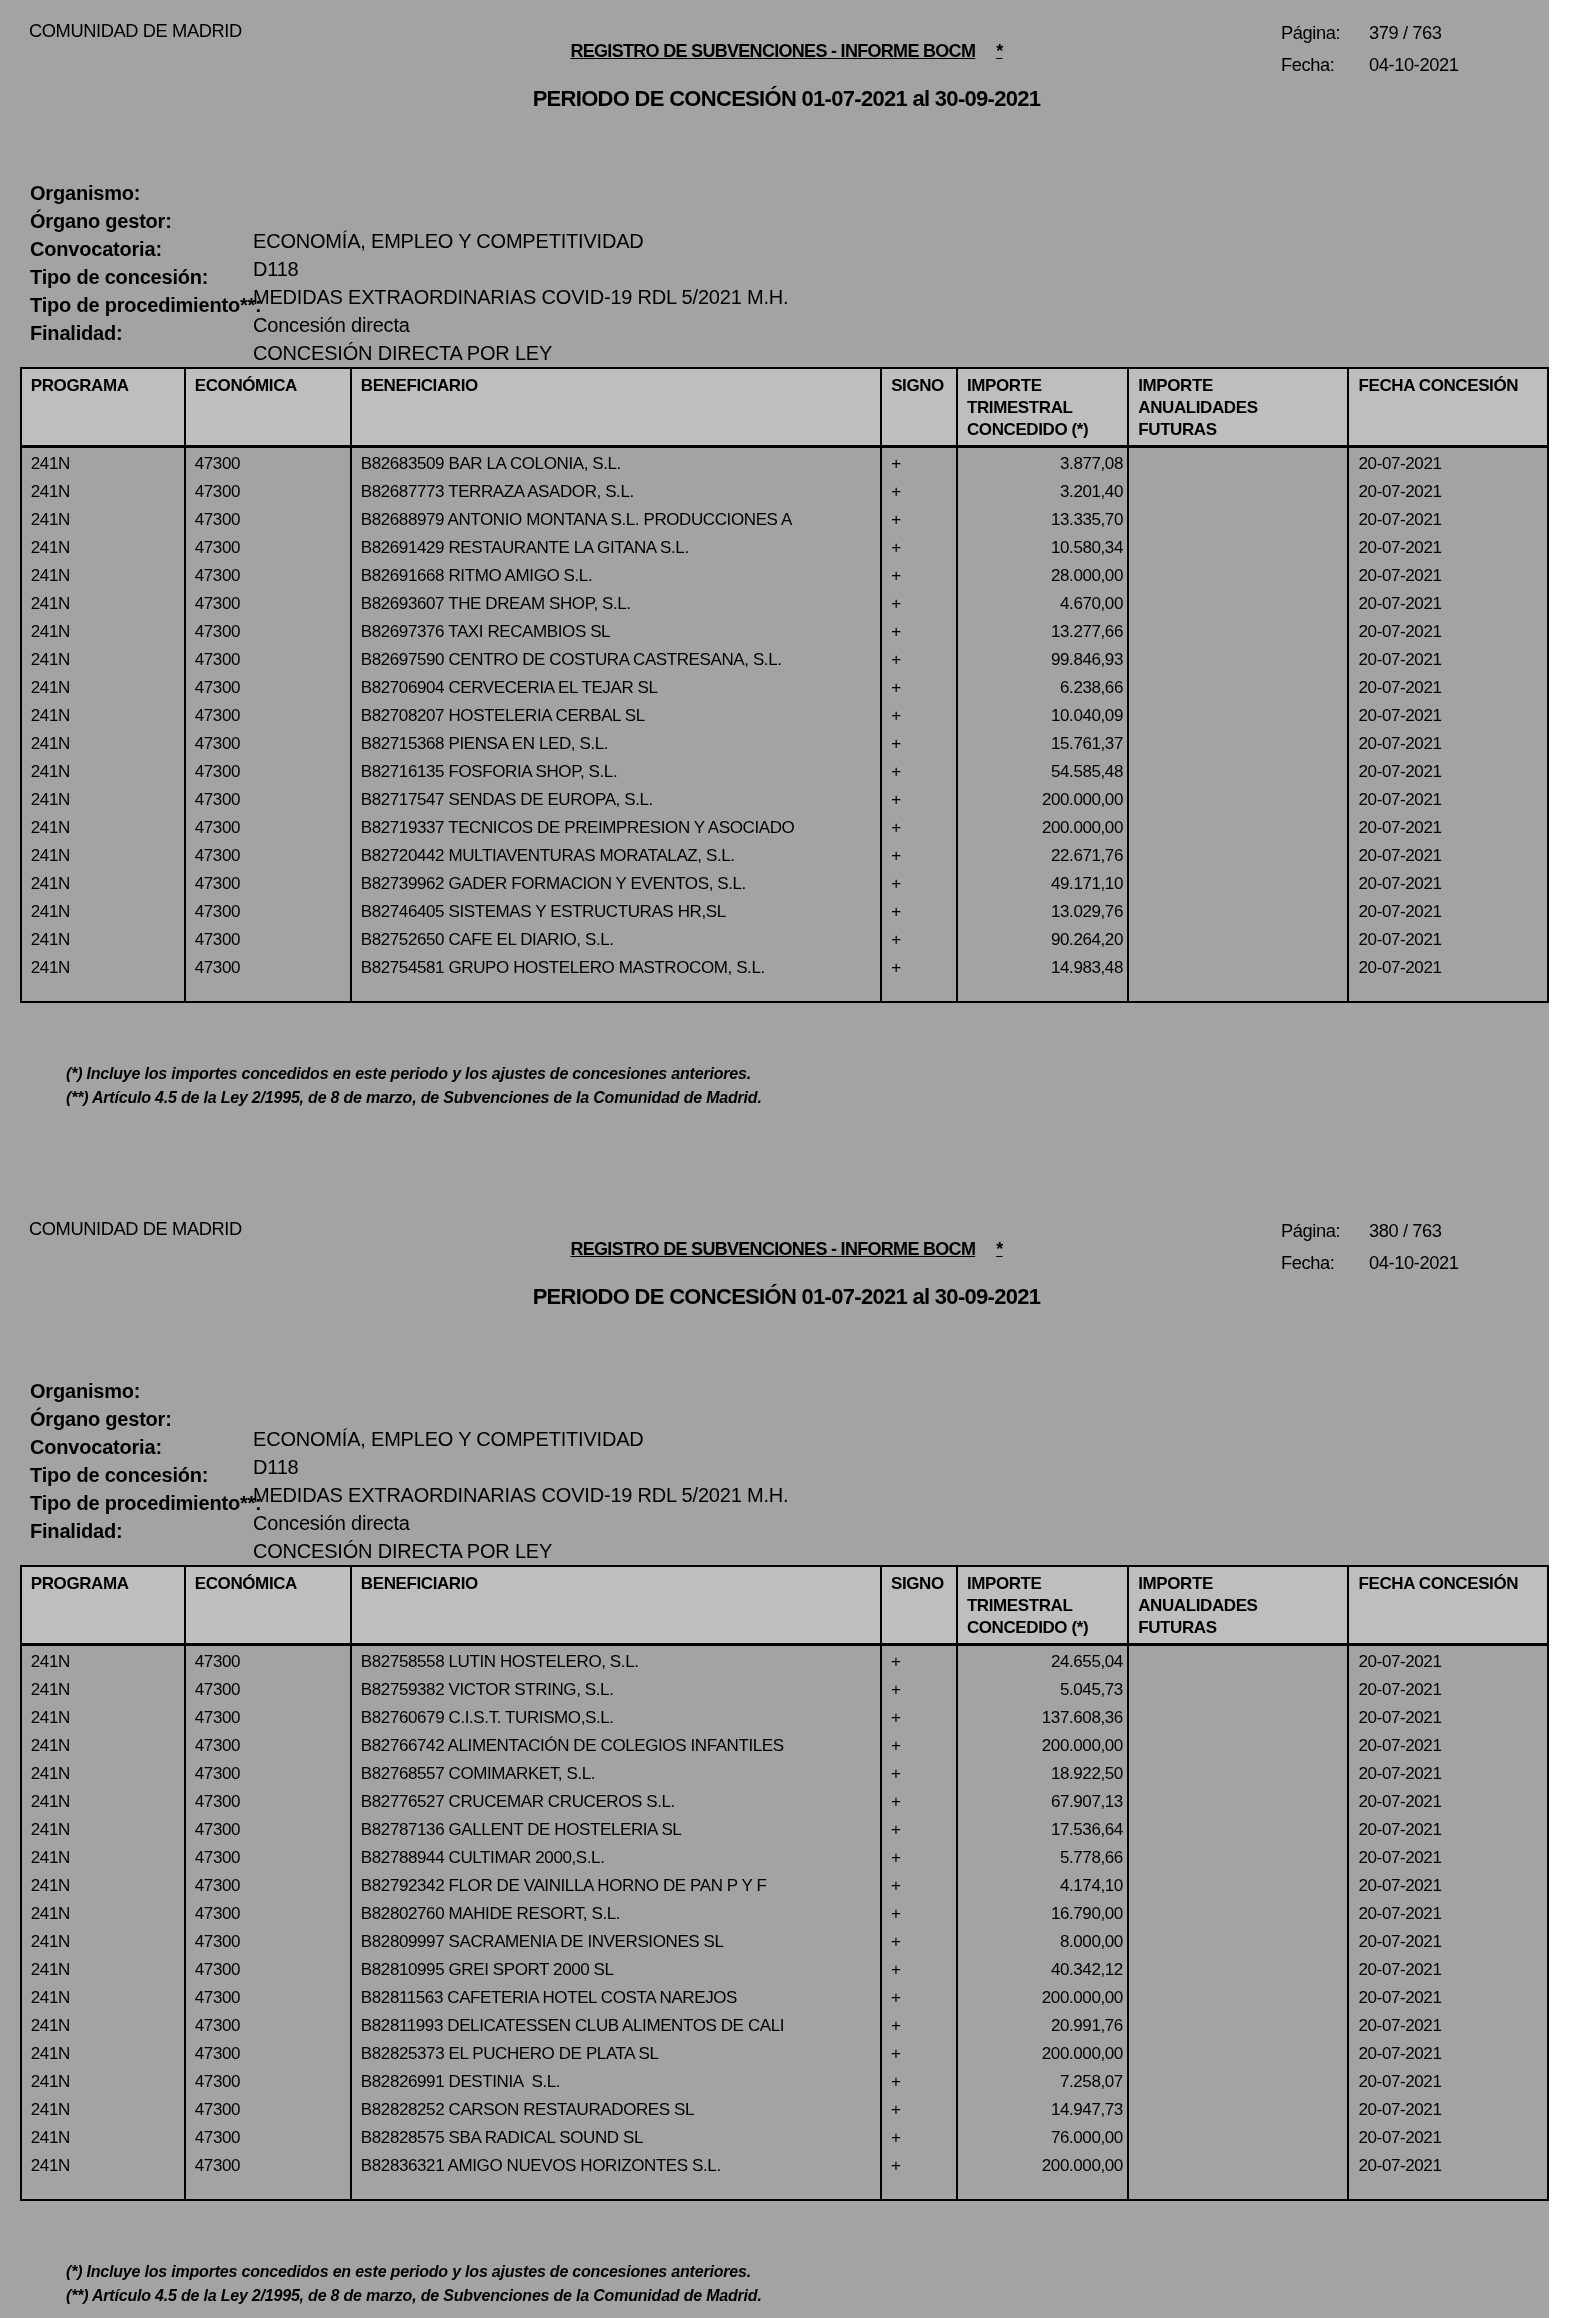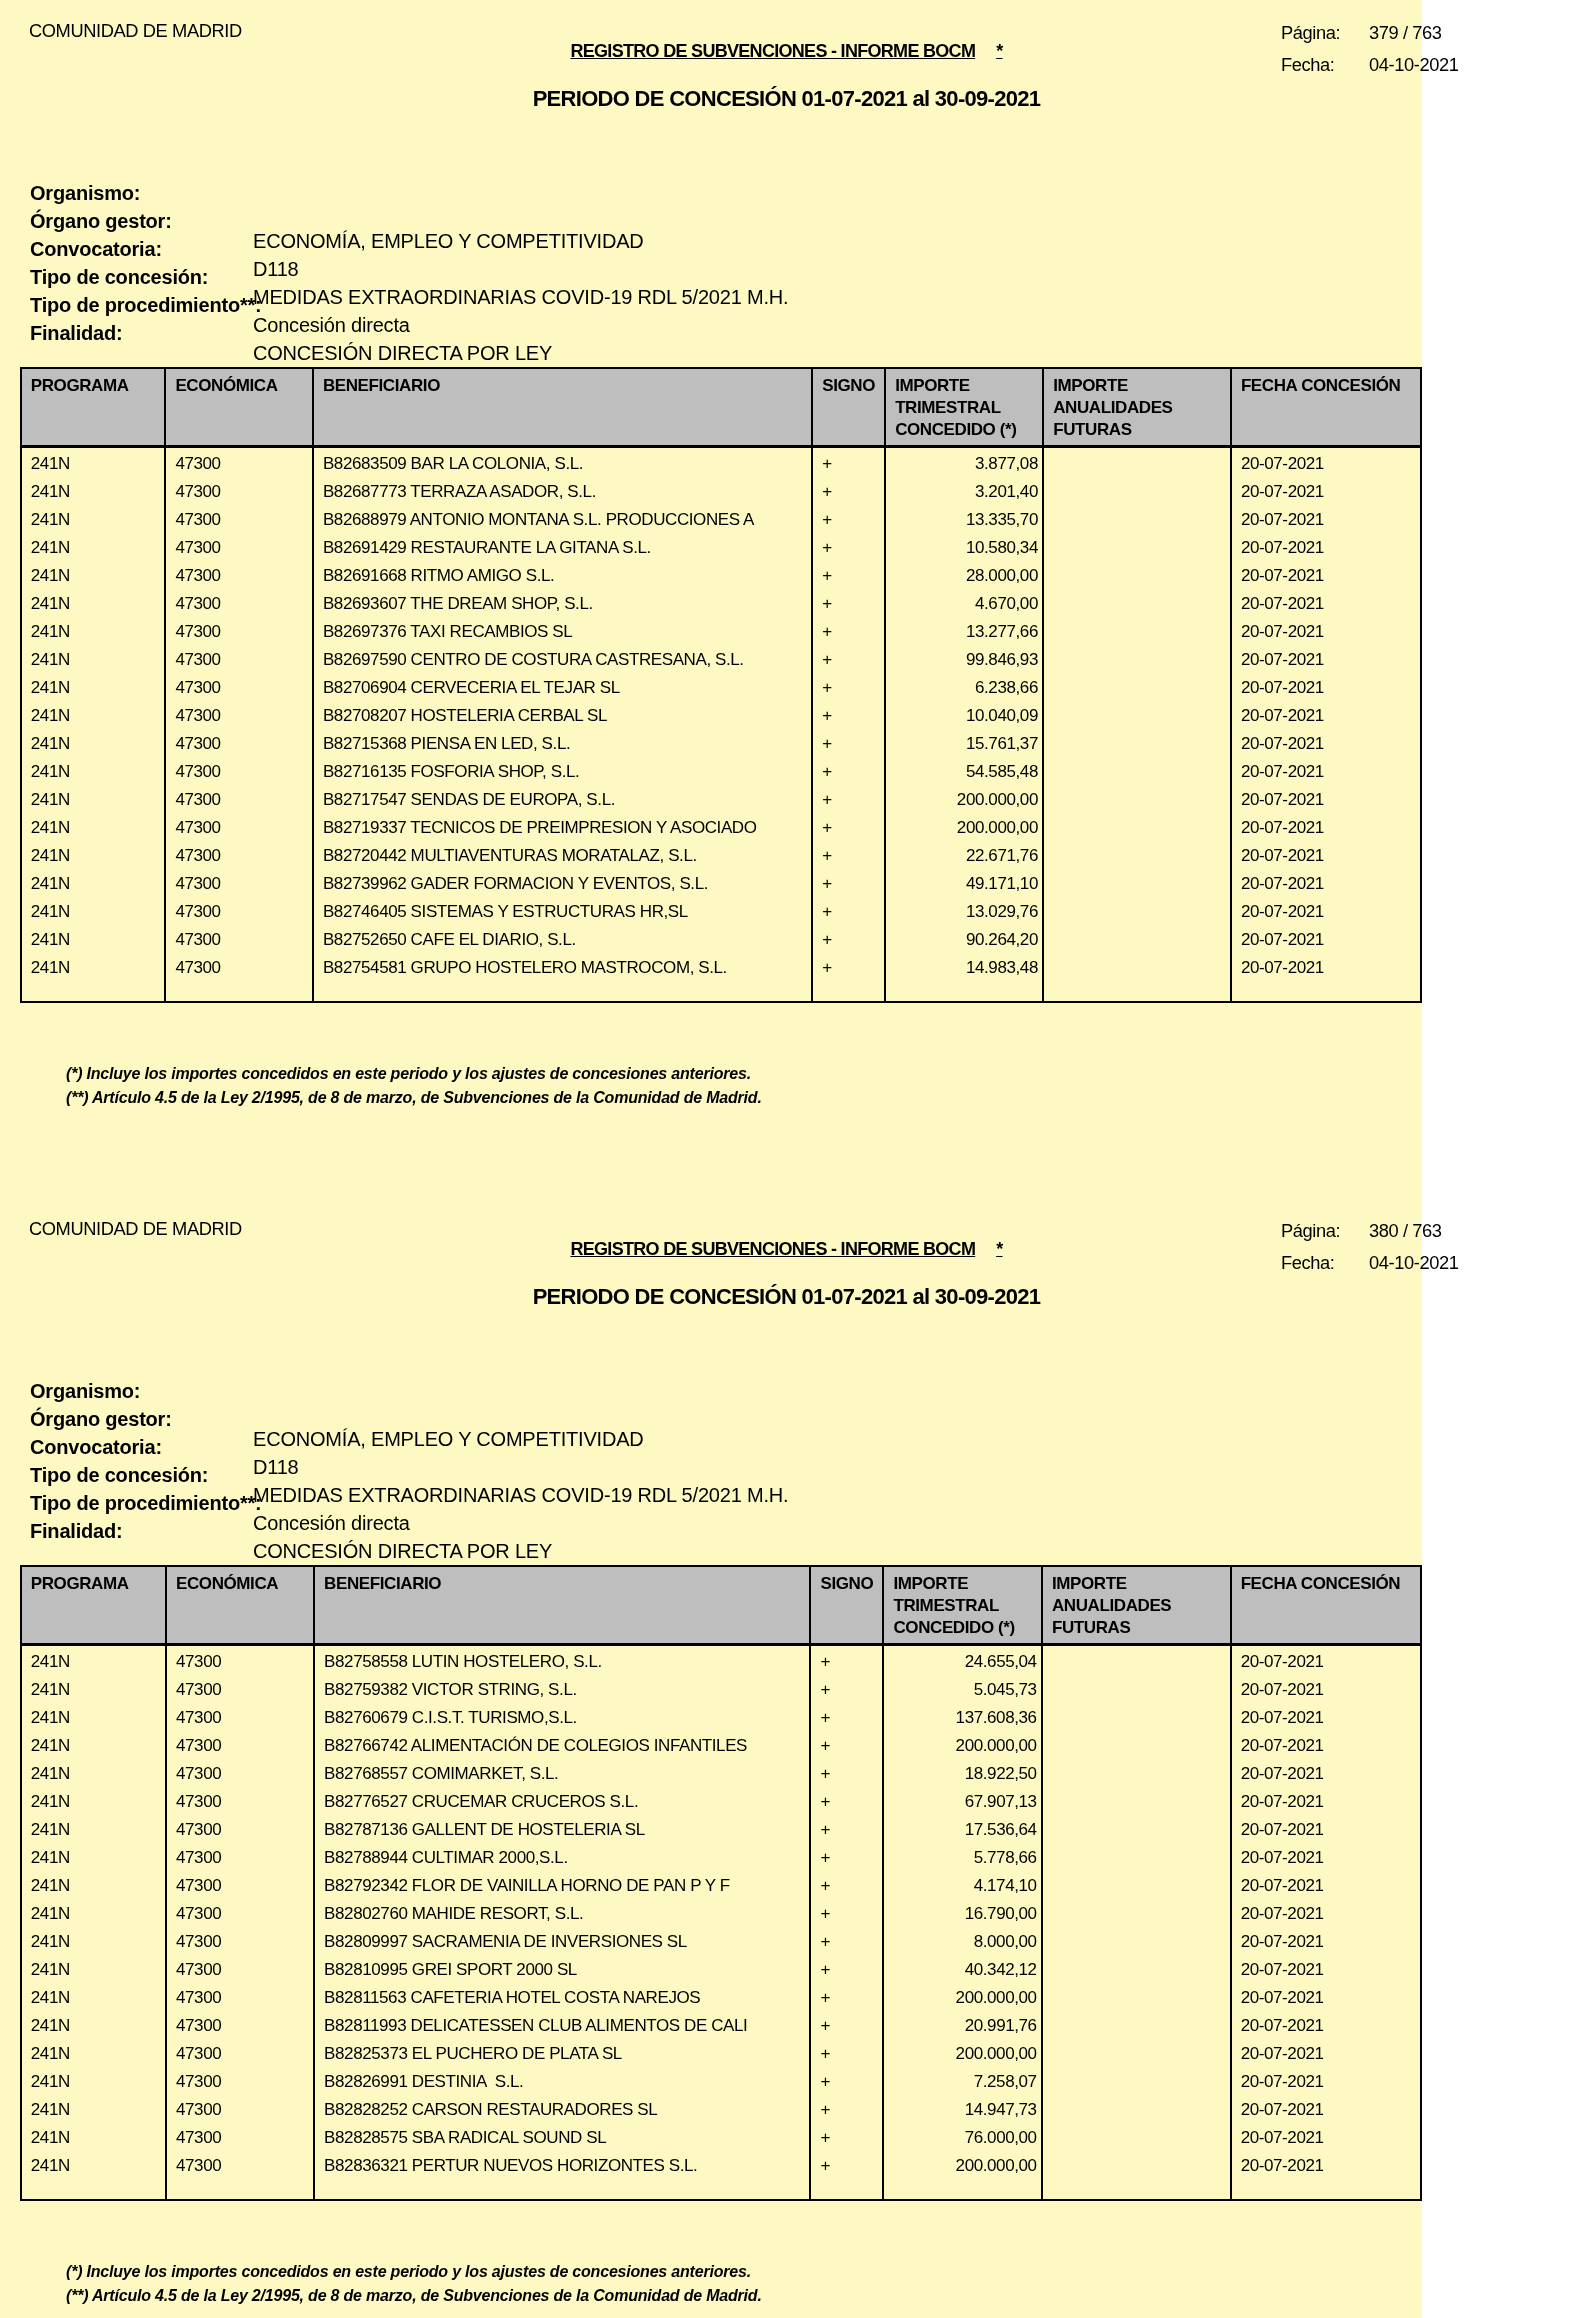--- a/index.html
+++ b/index.html
@@ -1,21 +1,21 @@
 <!DOCTYPE html>
 <html style="font-size:11.3px"><head>
 <meta charset="utf-8">
 <style>
   html,body{margin:0;padding:0;background:#ffffff;}
   body{
     width:1573px;height:2319px;position:relative;
     font-family:"Liberation Sans","DejaVu Sans",sans-serif;
     color:#000;-webkit-font-smoothing:antialiased;
   }
-  .page{position:relative;width:1422px;height:1159px;--dy:0px;background:#fef9c3;}
+  .page{position:relative;width:1549px;height:1159px;--dy:0px;background:#a3a3a3;}
   .page--2{--dy:39px;}
 
   .org-name{
     position:absolute;left:29px;top:calc(19.7px + var(--dy));
     font-size:18.3px;letter-spacing:-0.4px;white-space:pre;
   }
   .page-info{
     position:absolute;left:1281px;top:calc(17px + var(--dy));
     font-size:18.3px;letter-spacing:-0.4px;line-height:32px;
   }
@@ -563,21 +563,21 @@
           <td class="c-economica">47300</td>
           <td class="c-beneficiario">B82828575 SBA RADICAL SOUND SL</td>
           <td class="c-signo">+</td>
           <td class="c-importe_trimestral">76.000,00</td>
           <td class="c-importe_anualidades"></td>
           <td class="c-fecha_concesion">20-07-2021</td>
         </tr>
         <tr>
           <td class="c-programa">241N</td>
           <td class="c-economica">47300</td>
-          <td class="c-beneficiario">B82836321 PERTUR NUEVOS HORIZONTES S.L.</td>
+          <td class="c-beneficiario">B82836321 AMIGO NUEVOS HORIZONTES S.L.</td>
           <td class="c-signo">+</td>
           <td class="c-importe_trimestral">200.000,00</td>
           <td class="c-importe_anualidades"></td>
           <td class="c-fecha_concesion">20-07-2021</td>
         </tr>
         <tr class="filler-row">
           <td class="c-programa"></td>
           <td class="c-economica"></td>
           <td class="c-beneficiario"></td>
           <td class="c-signo"></td>

